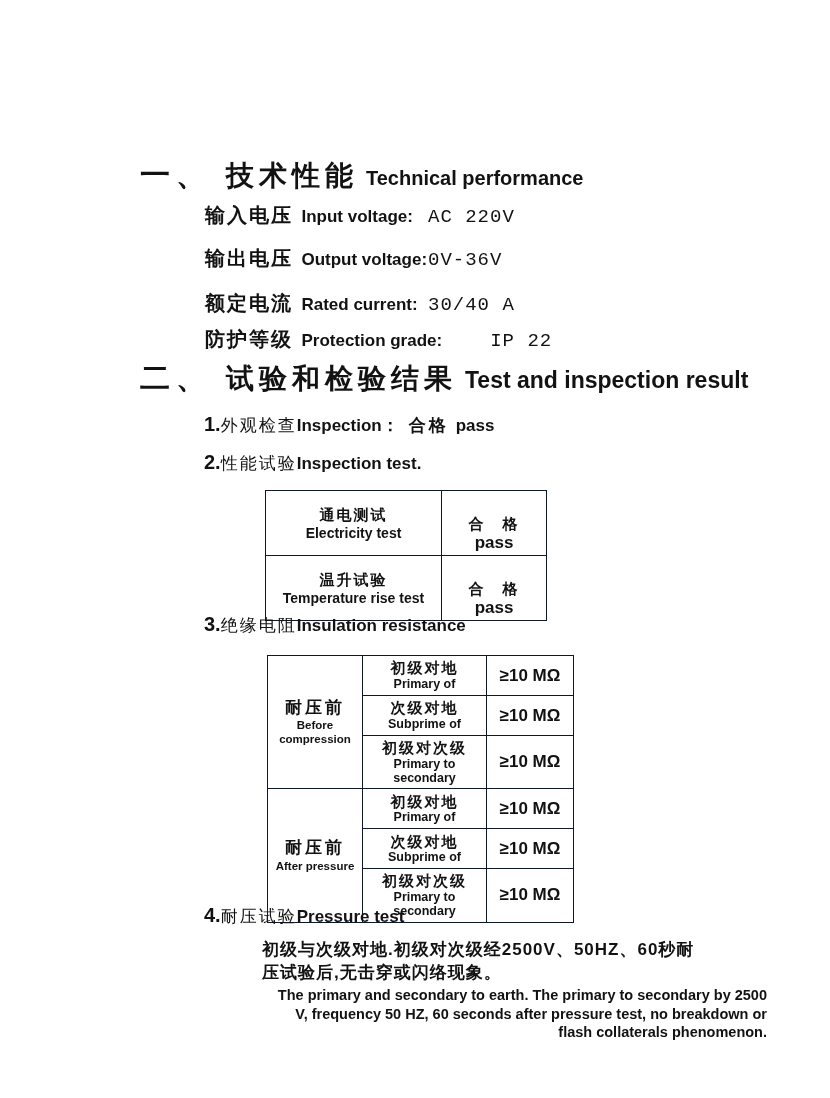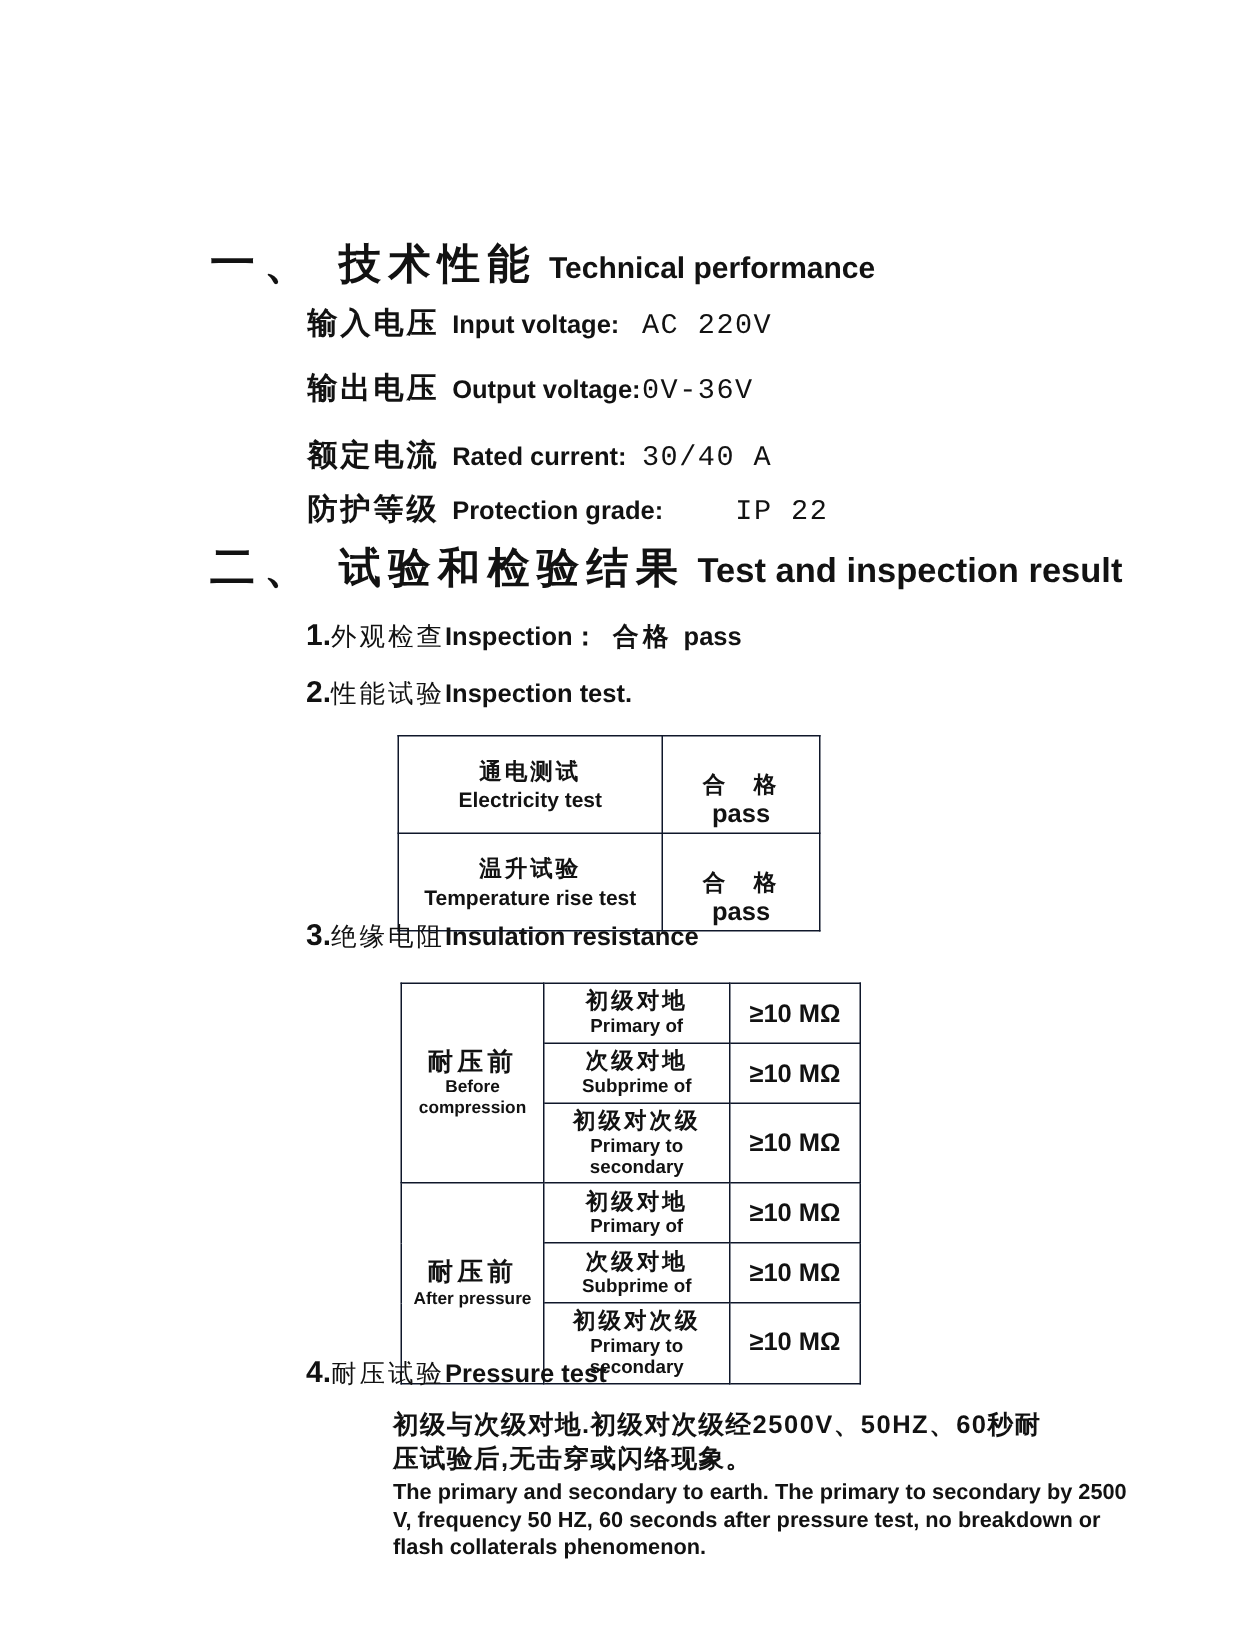--- a/index.html
+++ b/index.html
@@ -47,21 +47,21 @@
 
   .insul-table td { height:40px; }
   .group-zh { font-weight:700; font-size:17px; letter-spacing:3px; display:block; line-height:1.3; }
   .group-en { font-weight:600; font-size:11.5px; display:block; line-height:1.2; }
   .param-zh { font-weight:700; font-size:15px; letter-spacing:2px; display:block; line-height:1.25; }
   .param-en { font-weight:600; font-size:12.5px; display:block; line-height:1.1; }
   .val-cell { font-weight:600; font-size:17px;margin-left:19px; }
 
   
   .note-zh { left:262px; width:440px; font-weight:700; font-size:17px; line-height:23px; letter-spacing:1px; }
-  .note-en { left:262px; width:505px; font-weight:700; font-size:14.5px; line-height:18.5px; }
+  .note-en { left:262px; width:505px; font-weight:700; font-size:14.5px; line-height:18.5px;text-align:right; }
 </style>
 </head>
 <body>
 
 <div class="abs sec-heading" style="top:155px;">
   <span class="sec-num">一、</span>
   <span class="sec-zh">技术性能</span>
   <span class="sec-en">Technical performance</span>
 </div>
 

